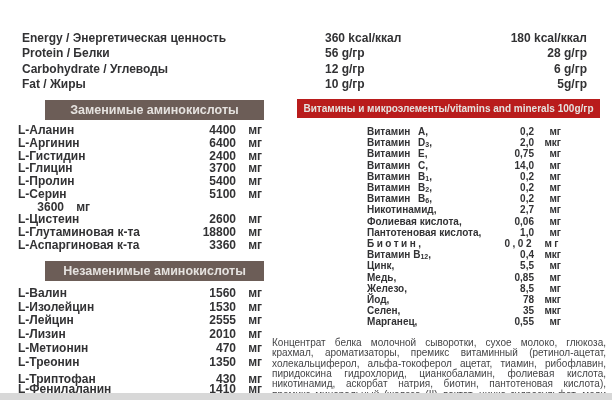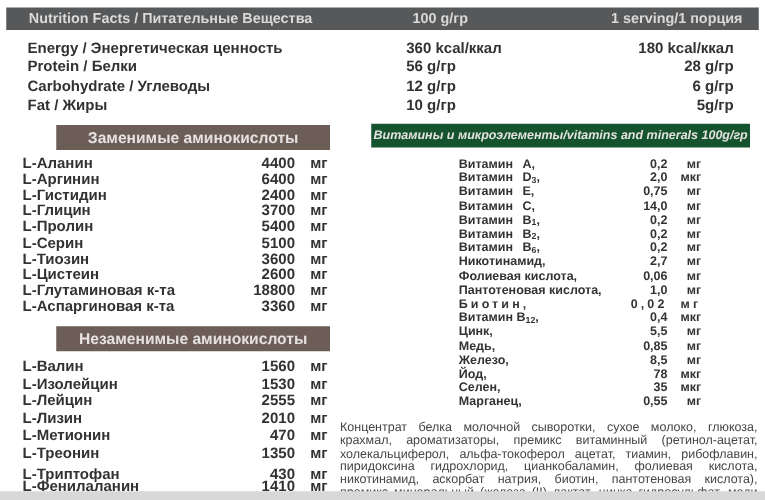--- a/index.html
+++ b/index.html
@@ -23,22 +23,22 @@
     position:absolute;left:45px;width:219px;height:20px;background:#6c5d57;color:#e5e2df;
     font-size:12.5px;display:flex;align-items:center;justify-content:center;white-space:nowrap;
   }
   
   .amino-row{position:absolute;left:18px;width:244px;display:flex;align-items:baseline;font-size:12px;line-height:12px;}
   .amino-row .nm{flex:1;white-space:nowrap;}
   .amino-row .val{width:46px;text-align:right;}
   .amino-row .un{width:26px;text-align:right;}
   
   .vit-hdr{
-    position:absolute;left:297px;top:99px;width:303px;height:19px;background:#14532d;color:#e5e2df;
-    font-size:10px;display:flex;align-items:center;justify-content:center;white-space:nowrap;font-style:italic;
+    position:absolute;left:297px;top:99px;width:303px;height:19px;background:#b91c1c;color:#e5e2df;
+    font-size:10px;display:flex;align-items:center;justify-content:center;white-space:nowrap;
   }
   
   .vr{position:absolute;left:355px;width:206px;display:flex;align-items:baseline;font-size:10px;line-height:10px;}
   .vr .nm{display:flex;align-items:baseline;white-space:nowrap;margin-left:12px;}
   .vr.tab .pre{display:inline-block;width:51px;}
   .vr sub{font-size:7px;line-height:7px;position:relative;top:1px;}
   .vr .sp{flex:1;}
   .vr .val{width:45px;text-align:right;}
   .vr .un{width:27px;text-align:right;}
   .vr.spaced .nm,.vr.spaced .val,.vr.spaced .un{letter-spacing:2.5px;}
@@ -47,25 +47,20 @@
     position:absolute;left:272px;top:338px;width:334px;font-size:10px;line-height:10.35px;
     font-weight:400;color:#454547;text-align:justify;
   }
   .bottom-strip{position:absolute;left:0;top:393px;width:612px;height:7px;background:#d8d8d8;}
 </style>
 </head>
 <body>
 
 <div class="canvas">
 
-  <div class="topbar">
-    <span class="t1">Nutrition Facts / Питательные Вещества</span>
-    <span class="t2">100 g/гр</span>
-    <span class="t3">1 serving/1 порция</span>
-  </div>
 
   <div id="macro-rows">
       <div class="macro-row" style="top: 31px;">
         <span class="lbl">Energy / Энергетическая ценность</span>
         <span class="v1">360 kcal/ккал</span>
         <span class="v2">180 kcal/ккал</span>
       </div>
       <div class="macro-row" style="top: 46.4px;">
         <span class="lbl">Protein / Белки</span>
         <span class="v1">56 g/гр</span>
@@ -109,21 +104,20 @@
         <span class="nm">L-Пролин</span>
         <span class="val">5400</span>
         <span class="un">мг</span>
       </div>
       <div class="amino-row" style="top: 187.75px;">
         <span class="nm">L-Серин</span>
         <span class="val">5100</span>
         <span class="un">мг</span>
       </div>
       <div class="amino-row" style="top: 200.5px;">
-        <span class="nm">L-Тиозин</span>
         <span class="val">3600</span>
         <span class="un">мг</span>
       </div>
       <div class="amino-row" style="top: 213.25px;">
         <span class="nm">L-Цистеин</span>
         <span class="val">2600</span>
         <span class="un">мг</span>
       </div>
       <div class="amino-row" style="top: 226px;">
         <span class="nm">L-Глутаминовая к-та</span>

